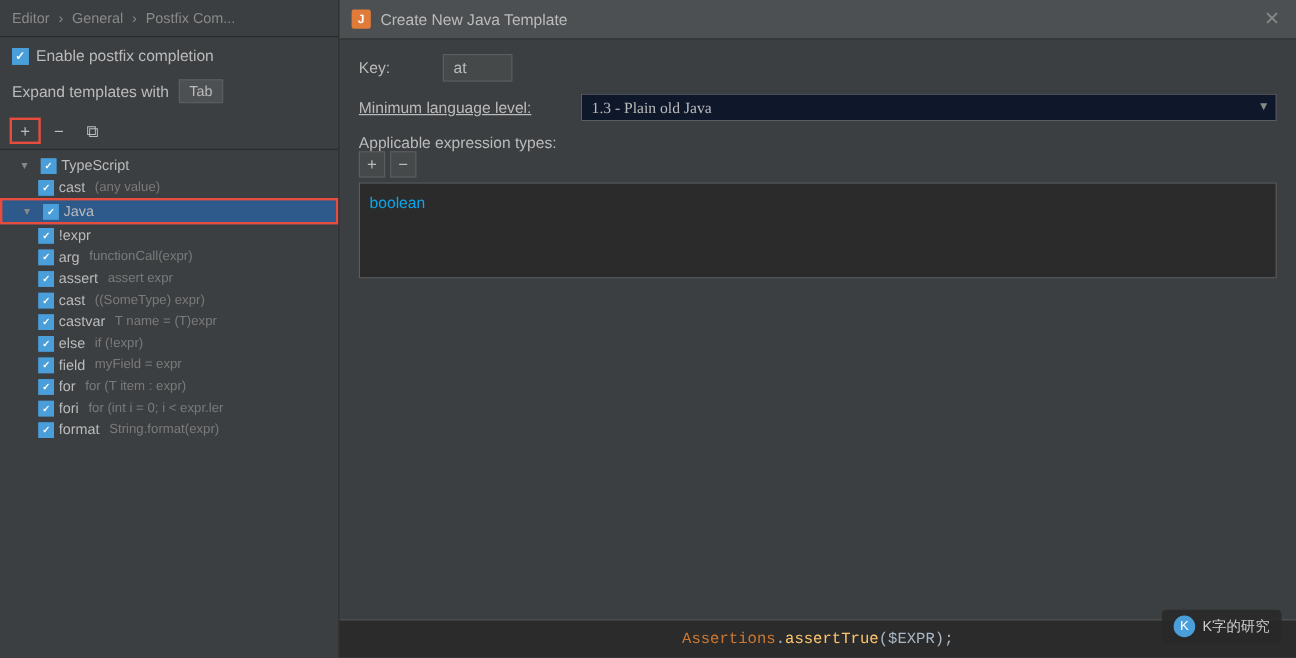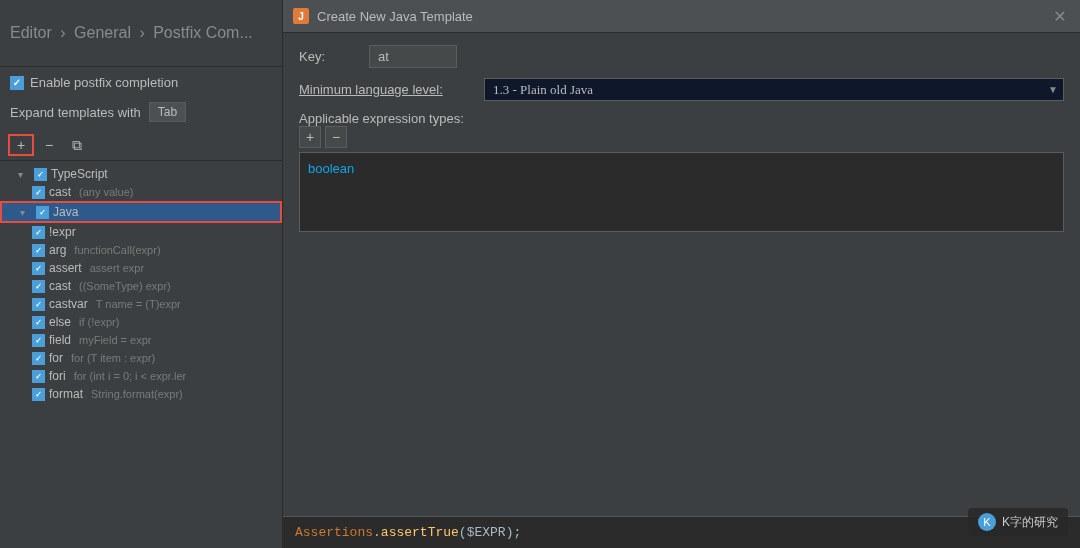--- a/index.html
+++ b/index.html
@@ -18,22 +18,22 @@
     .left-panel {
       width: 283px;
       background: #3c3f41;
       display: flex;
       flex-direction: column;
       border-right: 1px solid #2b2b2b;
       flex-shrink: 0;
     }
 
     .breadcrumb {
-      padding: 24px 10px;
-      font-size: 16px;
+      padding: 8px 10px;
+      font-size: 12px;
       color: #8a8a8a;
       border-bottom: 1px solid #2b2b2b;
     }
 
     .breadcrumb span {
       color: #8a8a8a;
     }
 
     .breadcrumb .sep {
       margin: 0 4px;
@@ -233,21 +233,21 @@
       min-width: 60px;
     }
 
     .form-input {
       background: #45494a;
       border: 1px solid #5a5d5f;
       color: #bbbbbb;
       padding: 3px 8px;
       font-size: 13px;
       outline: none;
-      width: 88px;
+      width: 58px;
     }
 
     .select-wrapper {
       flex: 1;
       position: relative;
       display: flex;
       align-items: center;
     }
 
     .select-wrapper select {
@@ -331,20 +331,21 @@
       cursor: pointer;
     }
 
     .code-area {
       background: #2b2b2b;
       padding: 8px 12px;
       font-family: 'Consolas', 'Courier New', monospace;
       font-size: 13px;
       color: #a9b7c6;
       border-top: 1px solid #555;
+      text-align: center;
     }
 
     .code-keyword {
       color: #cc7832;
     }
 
     .code-method {
       color: #ffc66d;
     }
 

